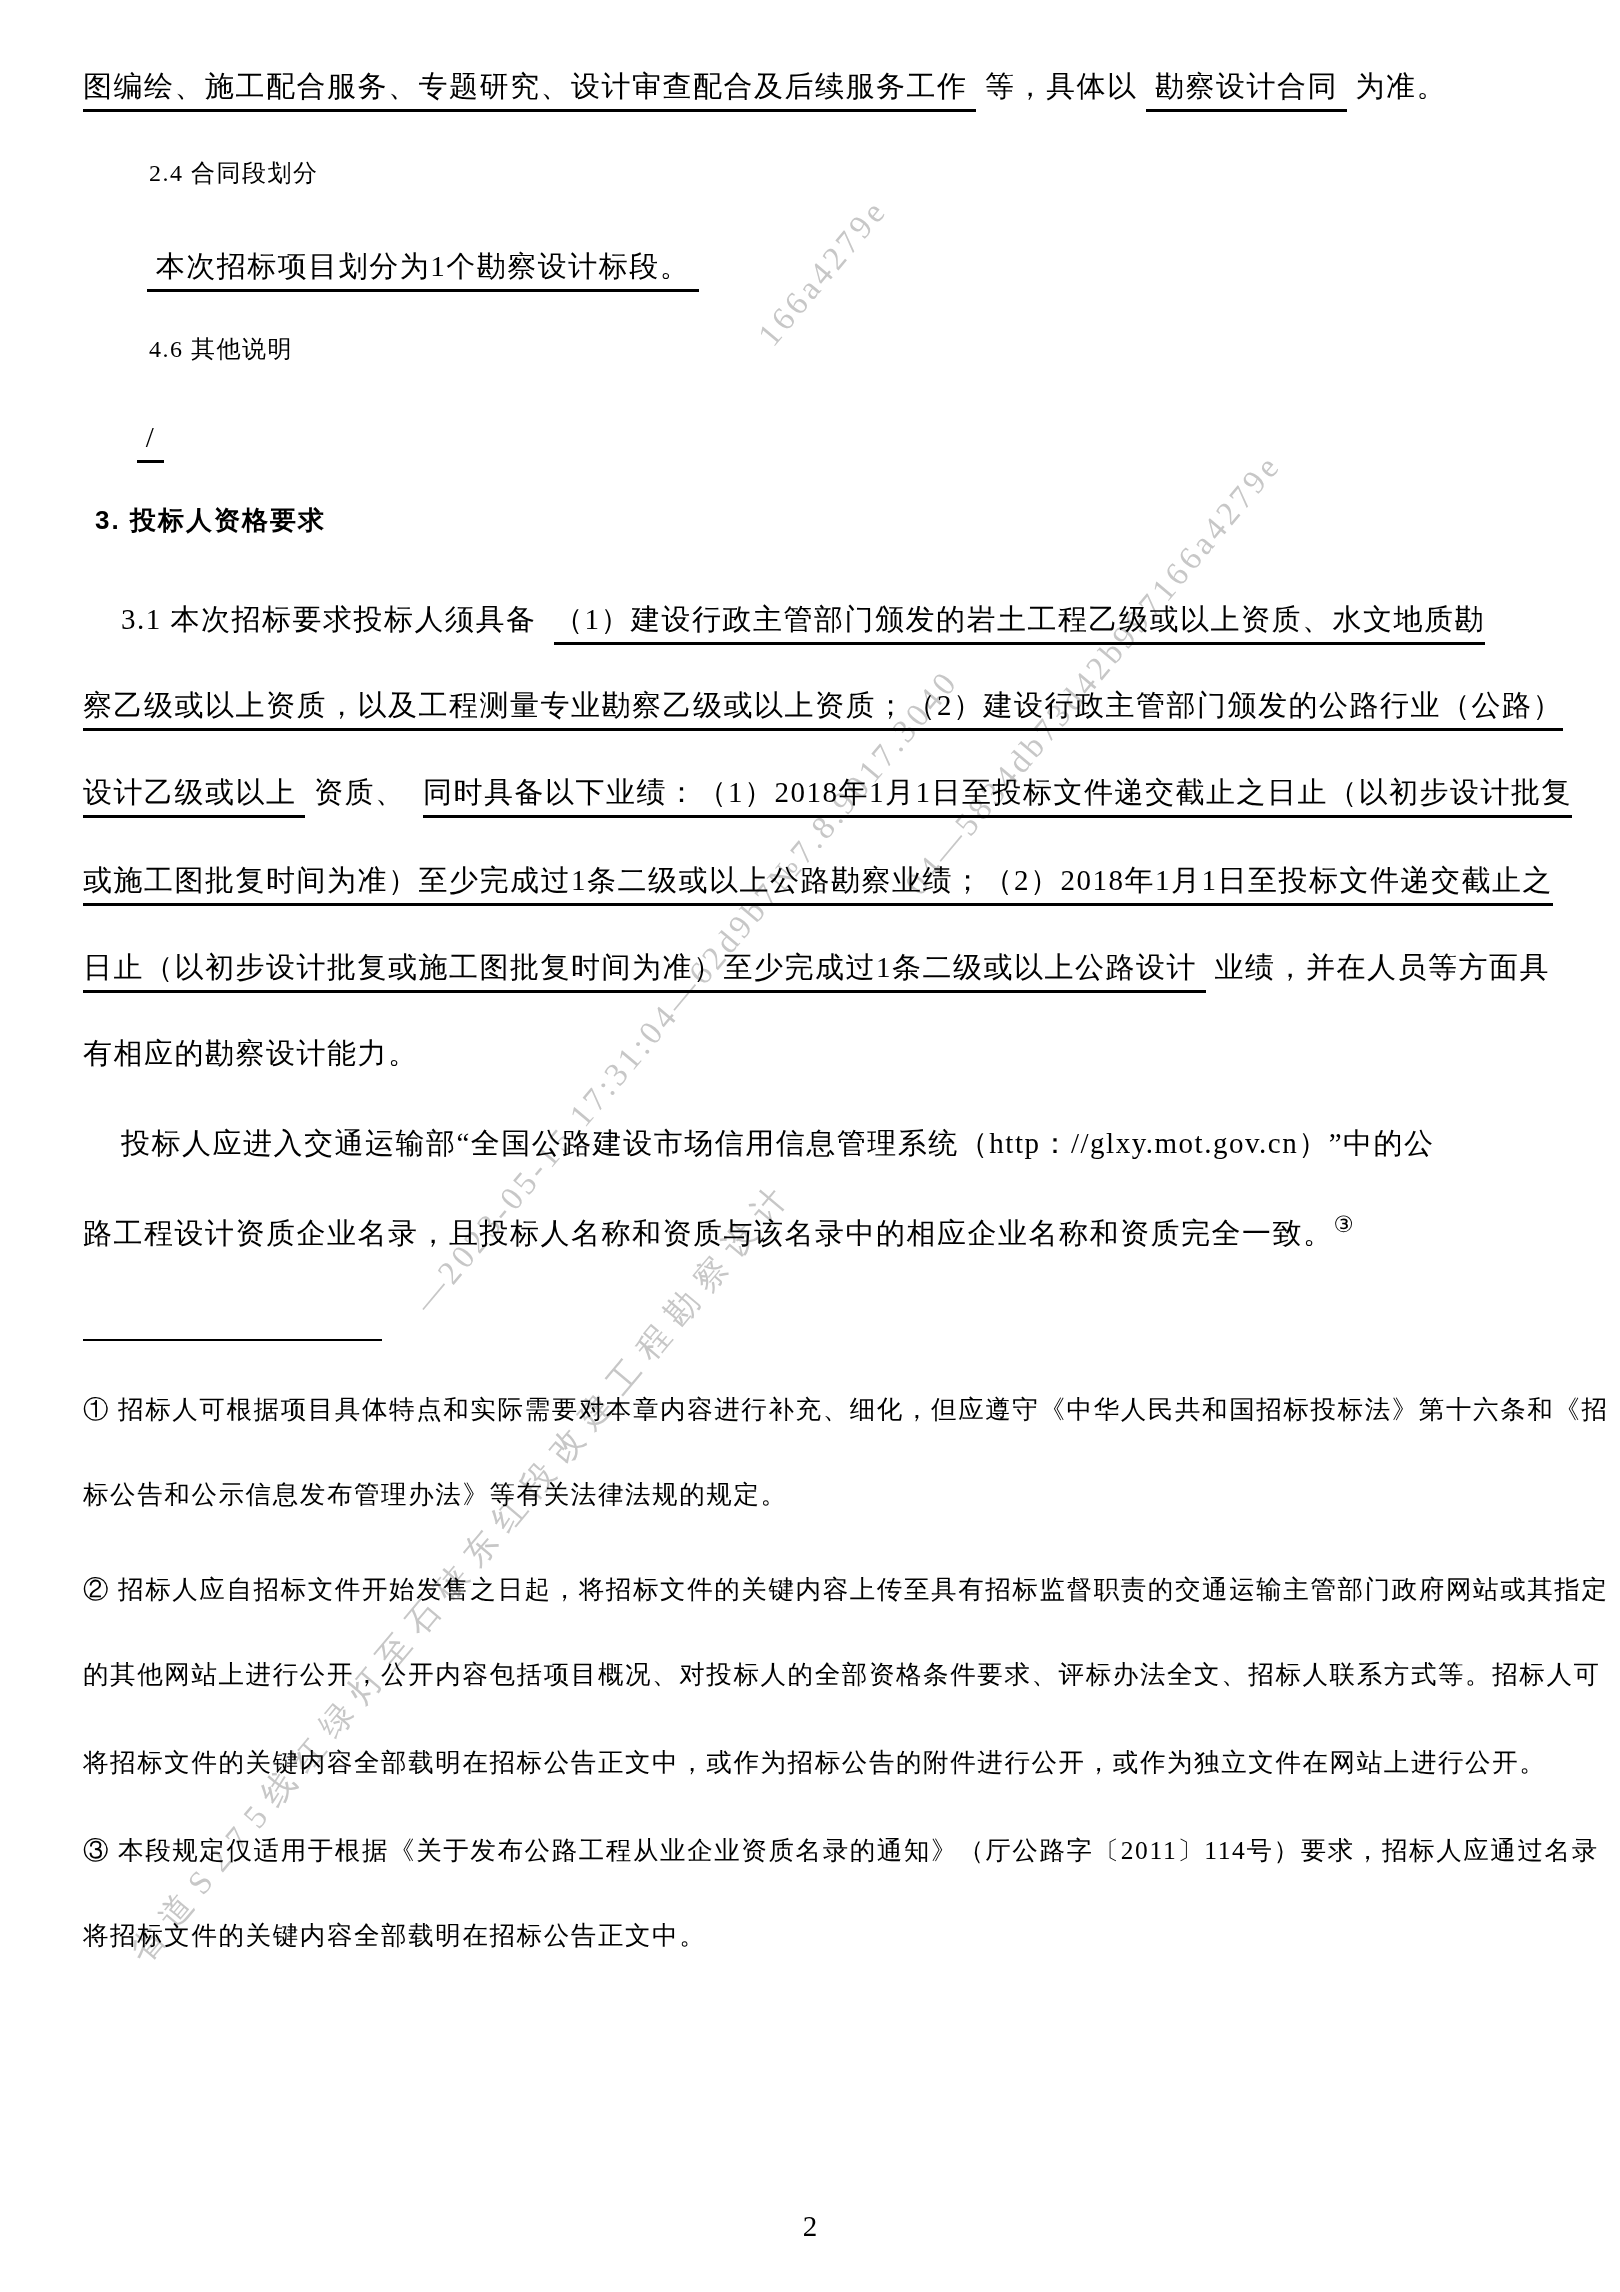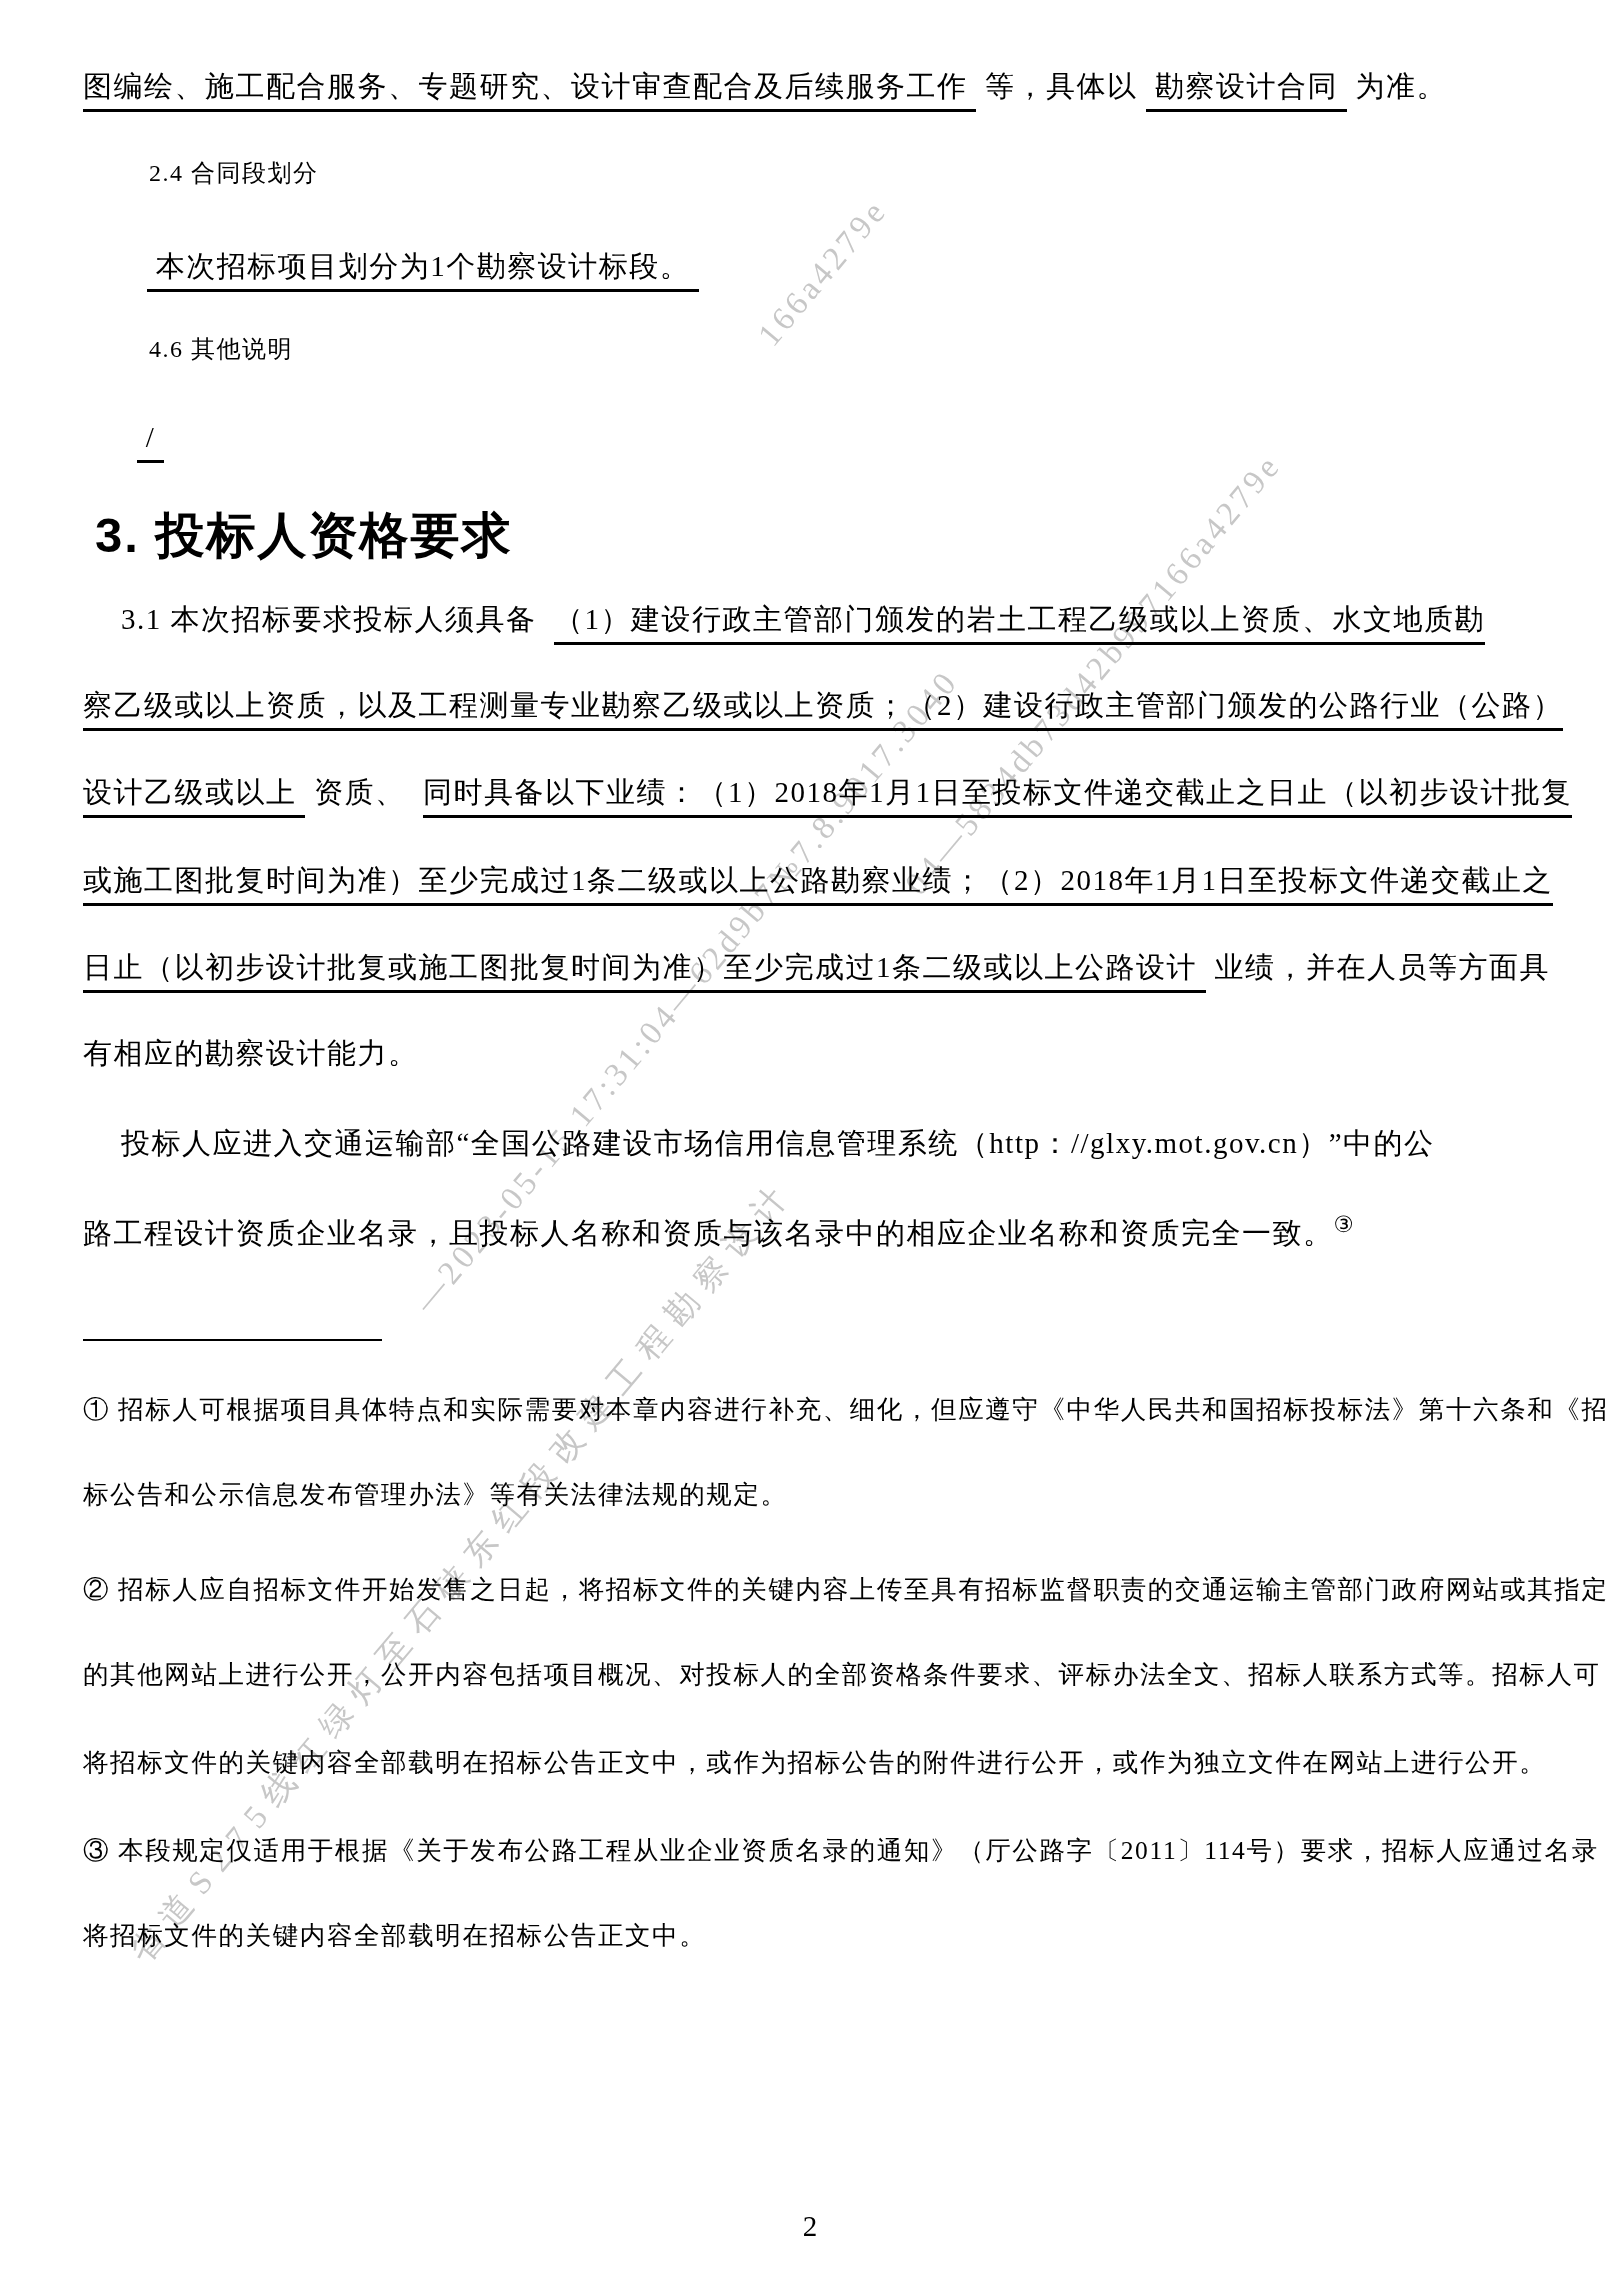--- a/index.html
+++ b/index.html
@@ -29,21 +29,21 @@
     z-index:1;
     font-size:29px;
     letter-spacing:1.5px;
     white-space:nowrap;
   }
   .u{border-bottom:3.9px solid #000;padding-bottom:6.9px;}
   .sub-head{font-size:24px;}
   .h3{
     font-family:"Liberation Sans","DejaVu Sans",sans-serif;
     font-weight:bold;
-    font-size:49px;
+    font-size:26px;
     letter-spacing:2px;
   }
   .fn{font-size:25.5px;letter-spacing:1.6px;}
   .sup{font-size:22.5px;vertical-align:super;letter-spacing:0;}
   .fn-rule{
     position:absolute;z-index:1;
     width:299px;height:0;
     border-top:2px solid #000;
   }
   .pagenum{

